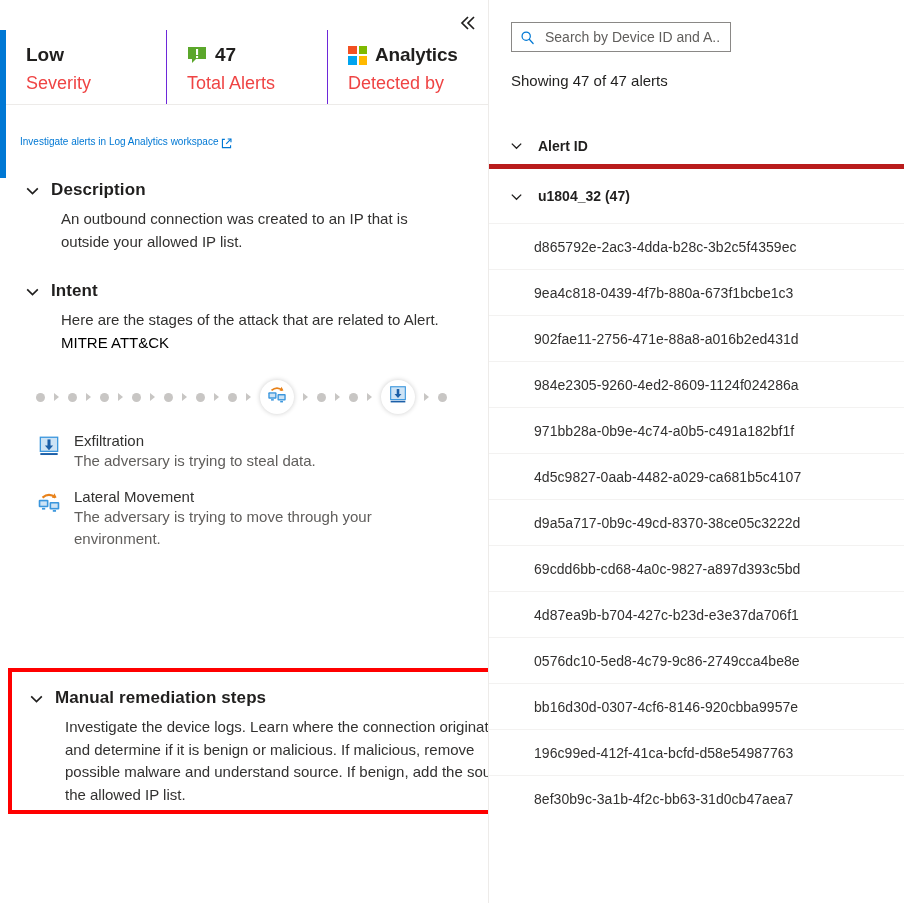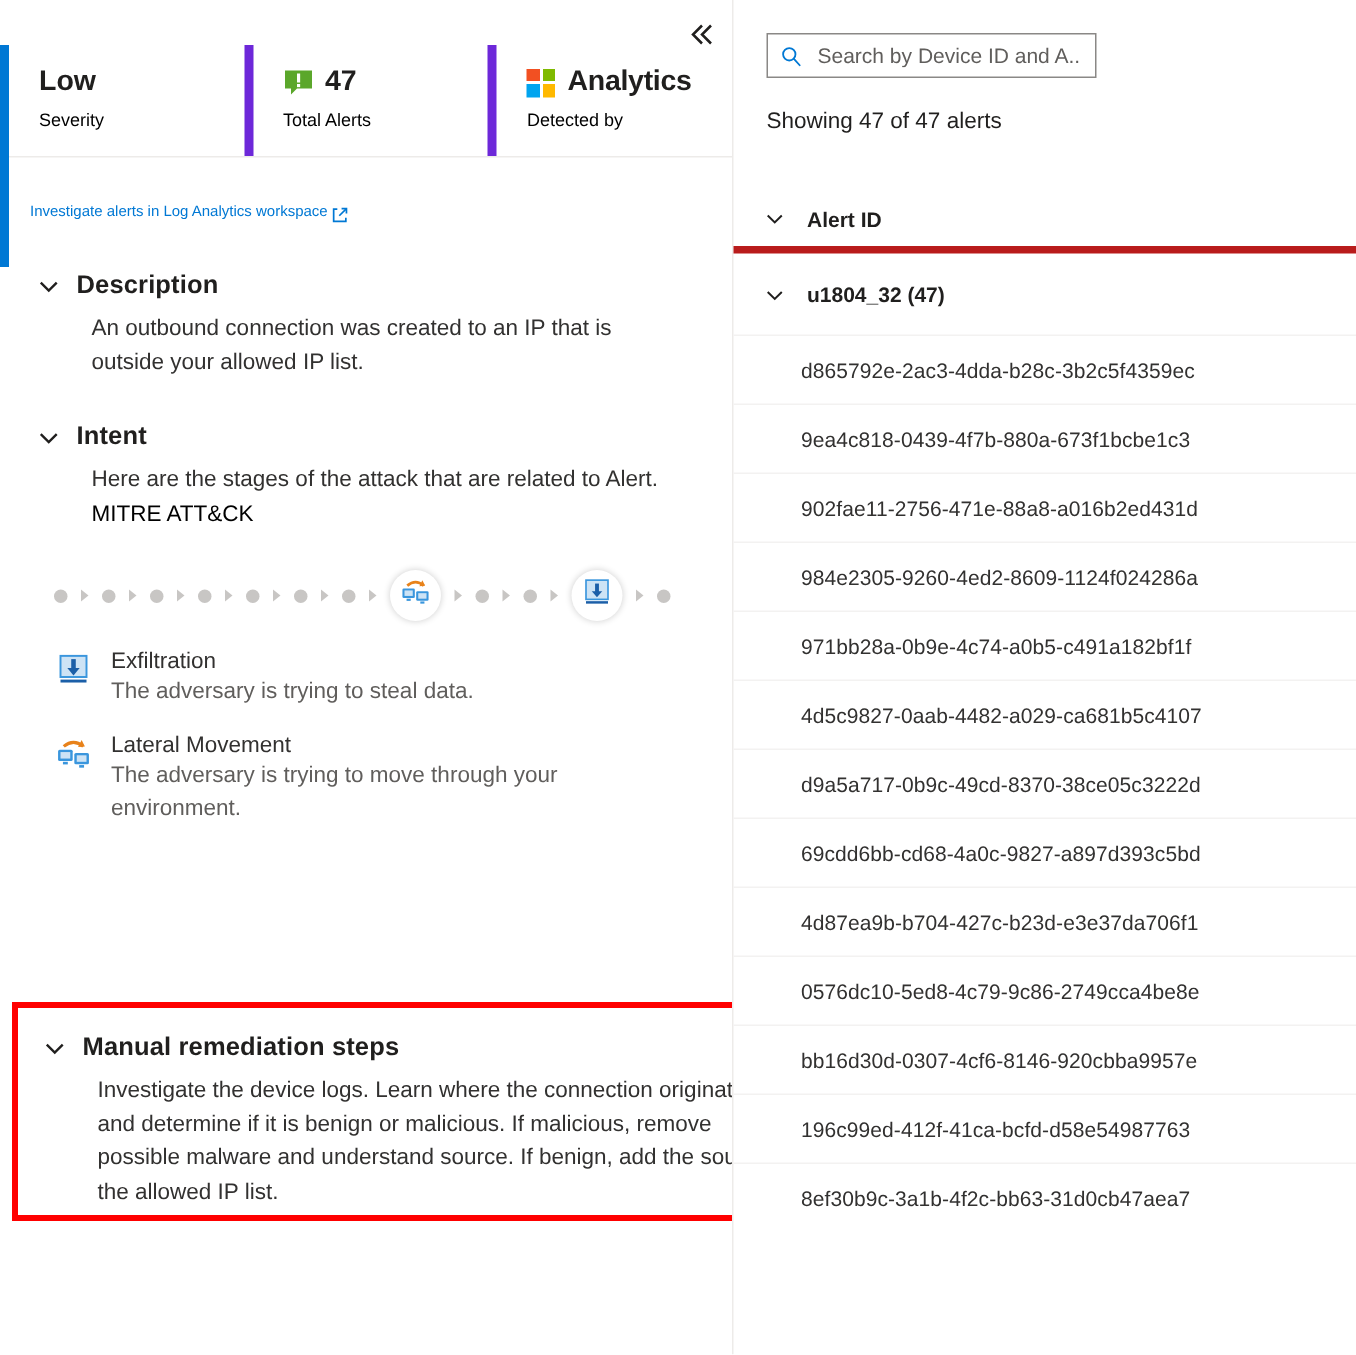--- a/index.html
+++ b/index.html
@@ -41,27 +41,27 @@
   }
   .activity-top { display: flex; align-items: center; gap: 8px; }
   .clock-icon { width: 22px; height: 22px; flex: 0 0 22px; }
   .activity-date { font-size: 19px; font-weight: 400; color: #201f1e; letter-spacing: .1px;}
   .activity-label { font-size: 14px; color: #201f1e; margin-top: 3px; }
 
   .stat-row { display: flex; height: 75px; margin-left: 6px; border-bottom: 1px solid #edebe9;}
   .stat-cell {
     flex: 1 1 0;
     padding: 12px 0 0 20px;
-    border-right: 6px solid #6d28d9;
+    border-right: 1px solid #6d28d9;
   }
   .stat-cell:last-child { border-right: none; }
   .stat-value-row { display: flex; align-items: center; gap: 8px; height: 26px;}
   .stat-value { font-size: 19px; font-weight: 700; color: #201f1e; }
   .stat-value.ms-word { font-size: 19px; font-weight: 700; letter-spacing: -.2px;}
-  .stat-label { font-size: 12px; color: #000000; margin-top: 5px; }
+  .stat-label { font-size: 18px; color: #ef4444; margin-top: 5px; }
 
   .alert-bubble { position: relative; width: 20px; height: 18px; flex:0 0 20px;}
   .ms-logo { width: 19px; height: 19px; display: grid; grid-template-columns: 1fr 1fr; grid-template-rows: 1fr 1fr; gap: 2px; flex:0 0 19px;}
   .ms-logo i { display: block; }
   .ms-q1 { background: #f25022; }
   .ms-q2 { background: #7fba00; }
   .ms-q3 { background: #00a4ef; }
   .ms-q4 { background: #ffb900; }
 
   .link-row { padding: 26px 0 0 20px; }

